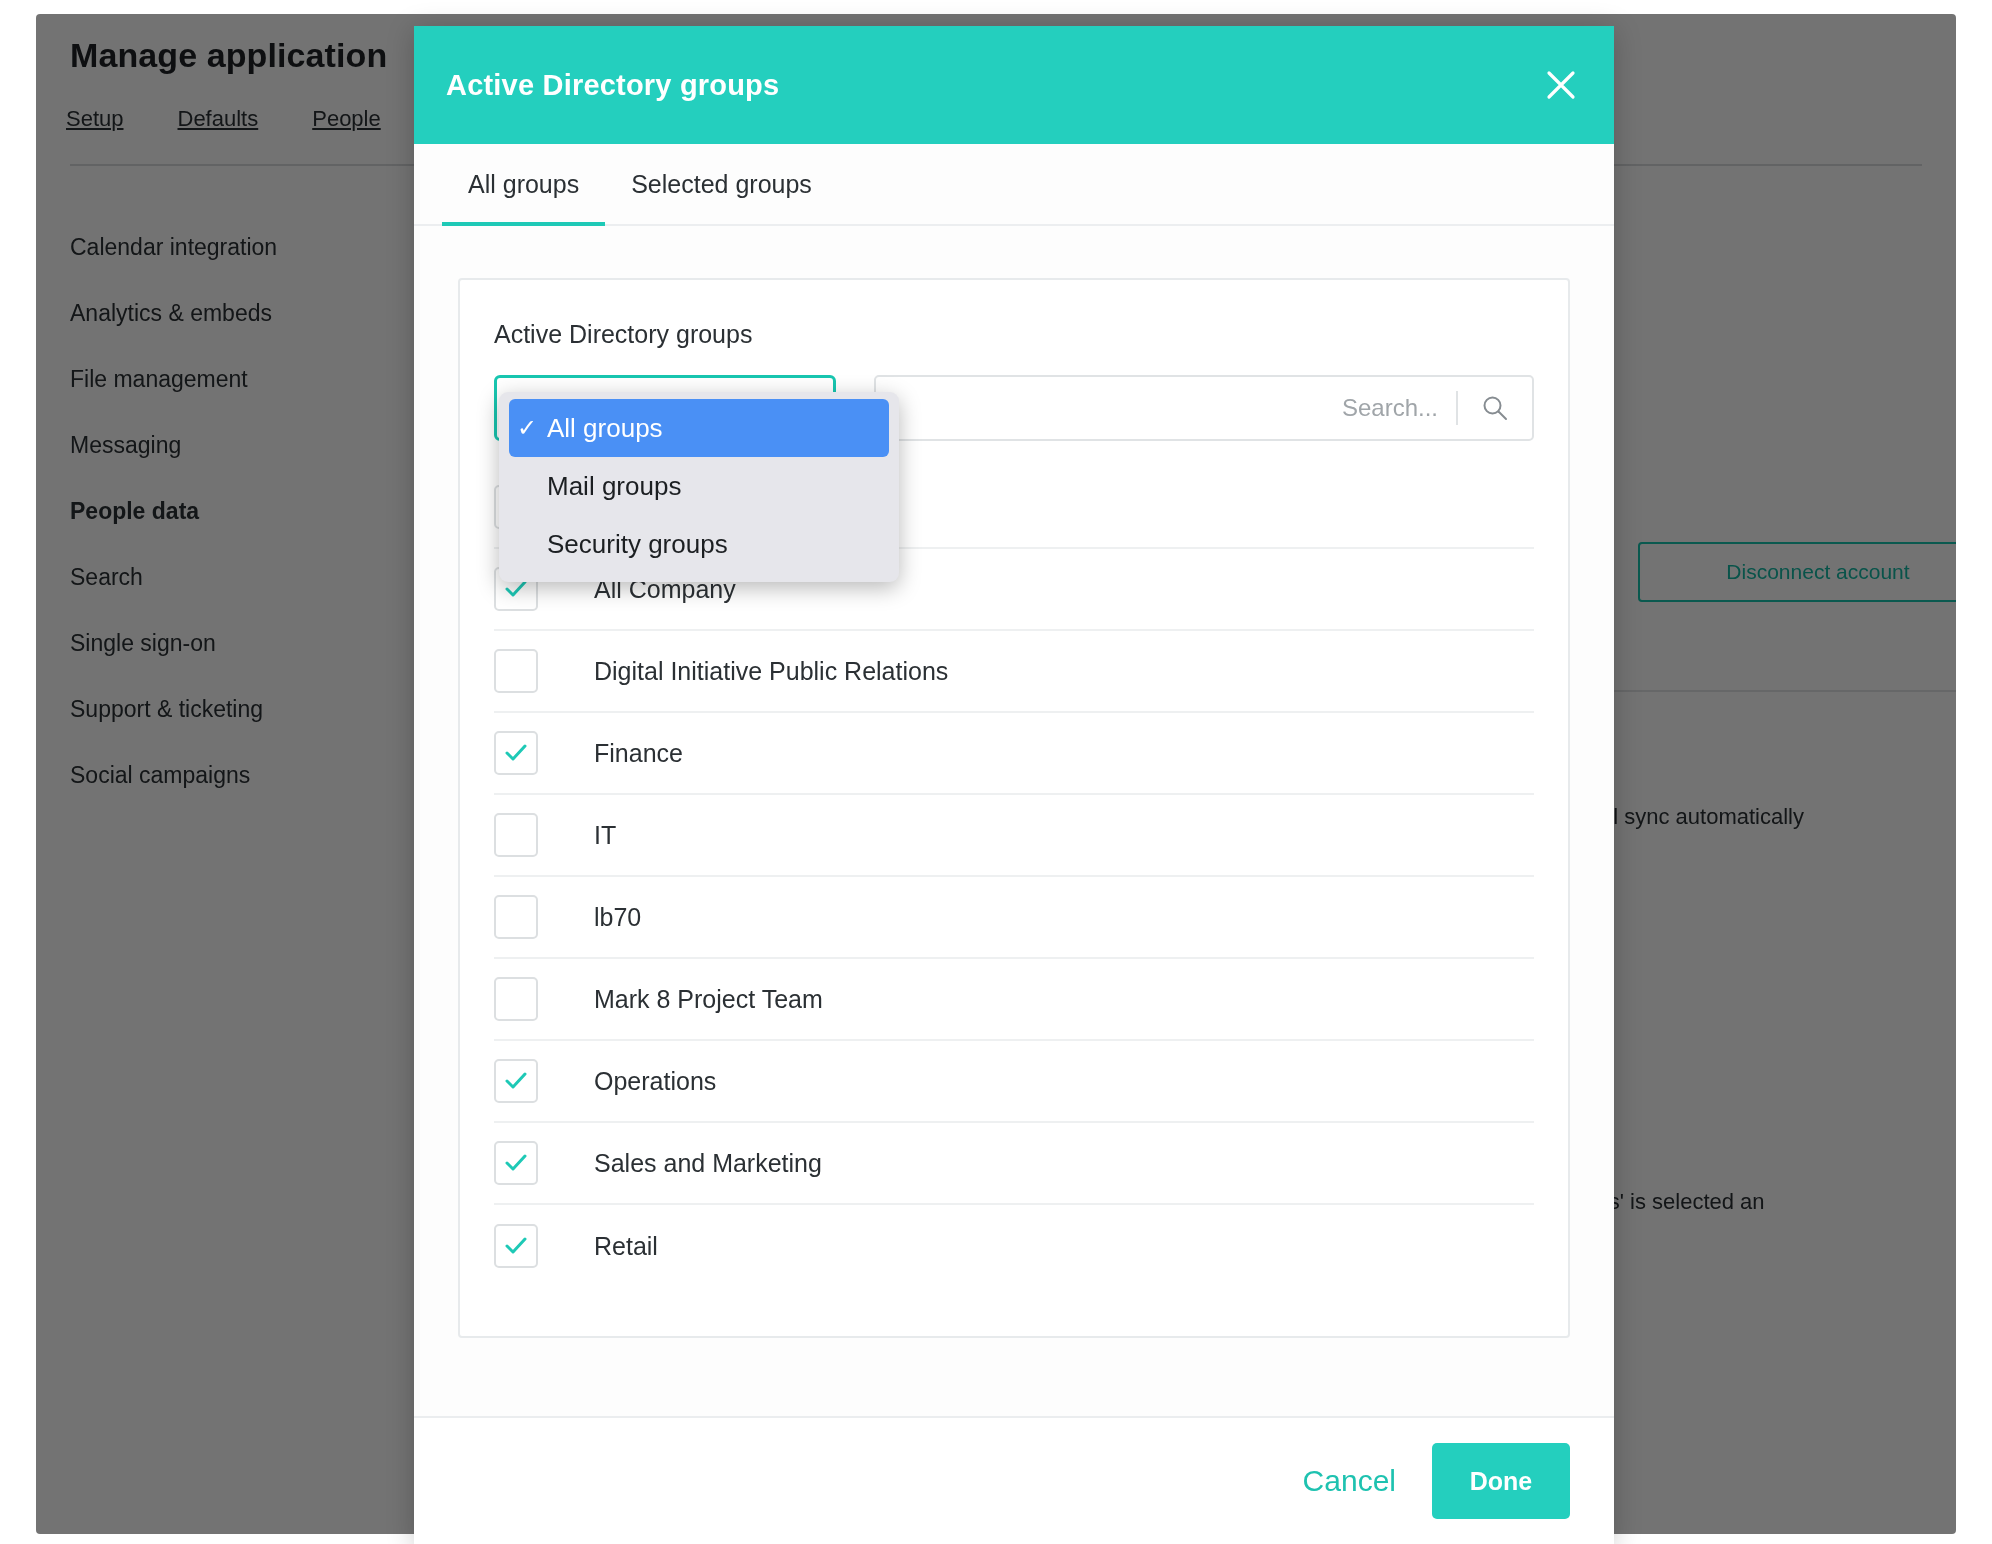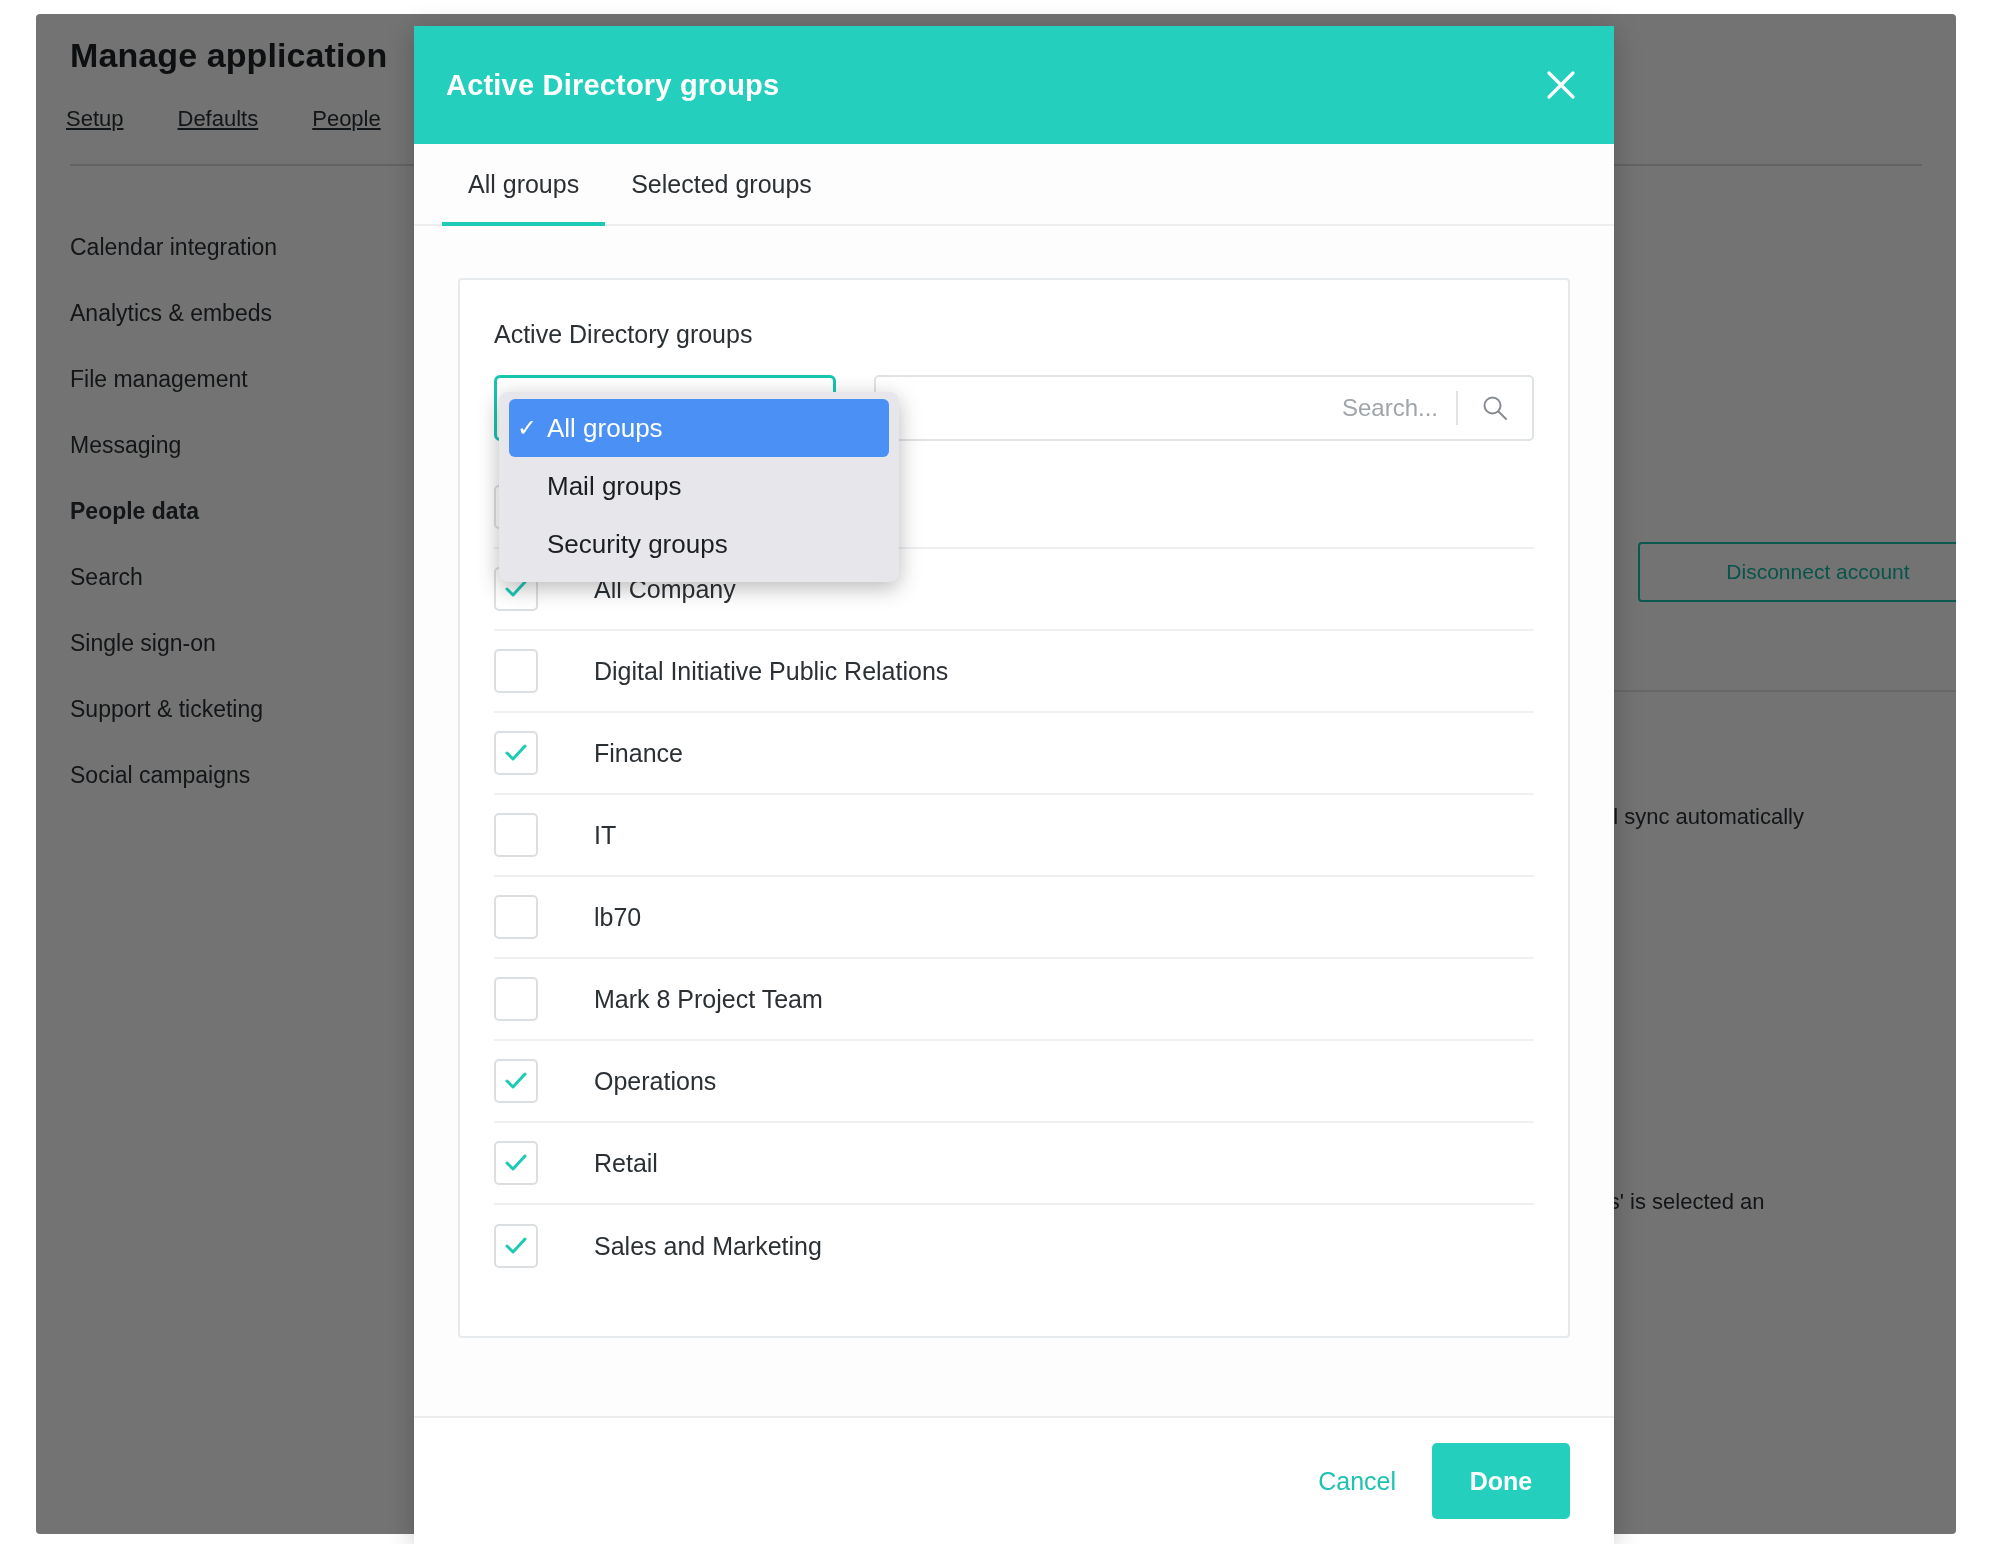--- a/index.html
+++ b/index.html
@@ -350,21 +350,21 @@
     height: 128px;
     background: #ffffff;
     border-top: 2px solid #ebedef;
     display: flex;
     align-items: center;
     justify-content: flex-end;
     padding-right: 44px;
     gap: 36px;
   }
   .btn-cancel {
-    font-size: 25px;
+    font-size: 30px;
     color: #1ec2b0;
     background: transparent;
     border: none;
     cursor: pointer;
     font-family: "Liberation Sans", sans-serif;
   }
   .btn-done {
     width: 138px;
     height: 76px;
     background: #24cfbe;
@@ -551,30 +551,30 @@
             </div>
             <div class="group-name">Operations</div>
           </div>
 
           <div class="group-row">
             <div class="cbx checked">
               <svg width="26" height="26" viewBox="0 0 26 26">
                   <path d="M4 13 L10 19 L22 6" stroke="#1ec9b6" stroke-width="3" fill="none" stroke-linecap="round" stroke-linejoin="round"></path>
                 </svg>
             </div>
-            <div class="group-name">Retail</div>
+            <div class="group-name">Sales and Marketing</div>
           </div>
 
           <div class="group-row">
             <div class="cbx checked">
               <svg width="26" height="26" viewBox="0 0 26 26">
                   <path d="M4 13 L10 19 L22 6" stroke="#1ec9b6" stroke-width="3" fill="none" stroke-linecap="round" stroke-linejoin="round"></path>
                 </svg>
             </div>
-            <div class="group-name">Sales and Marketing</div>
+            <div class="group-name">Retail</div>
           </div>
 
         </div>
       </div>
     </div>
 
     <div class="modal-footer">
       <button class="btn-cancel">Cancel</button>
       <button class="btn-done">Done</button>
     </div>

